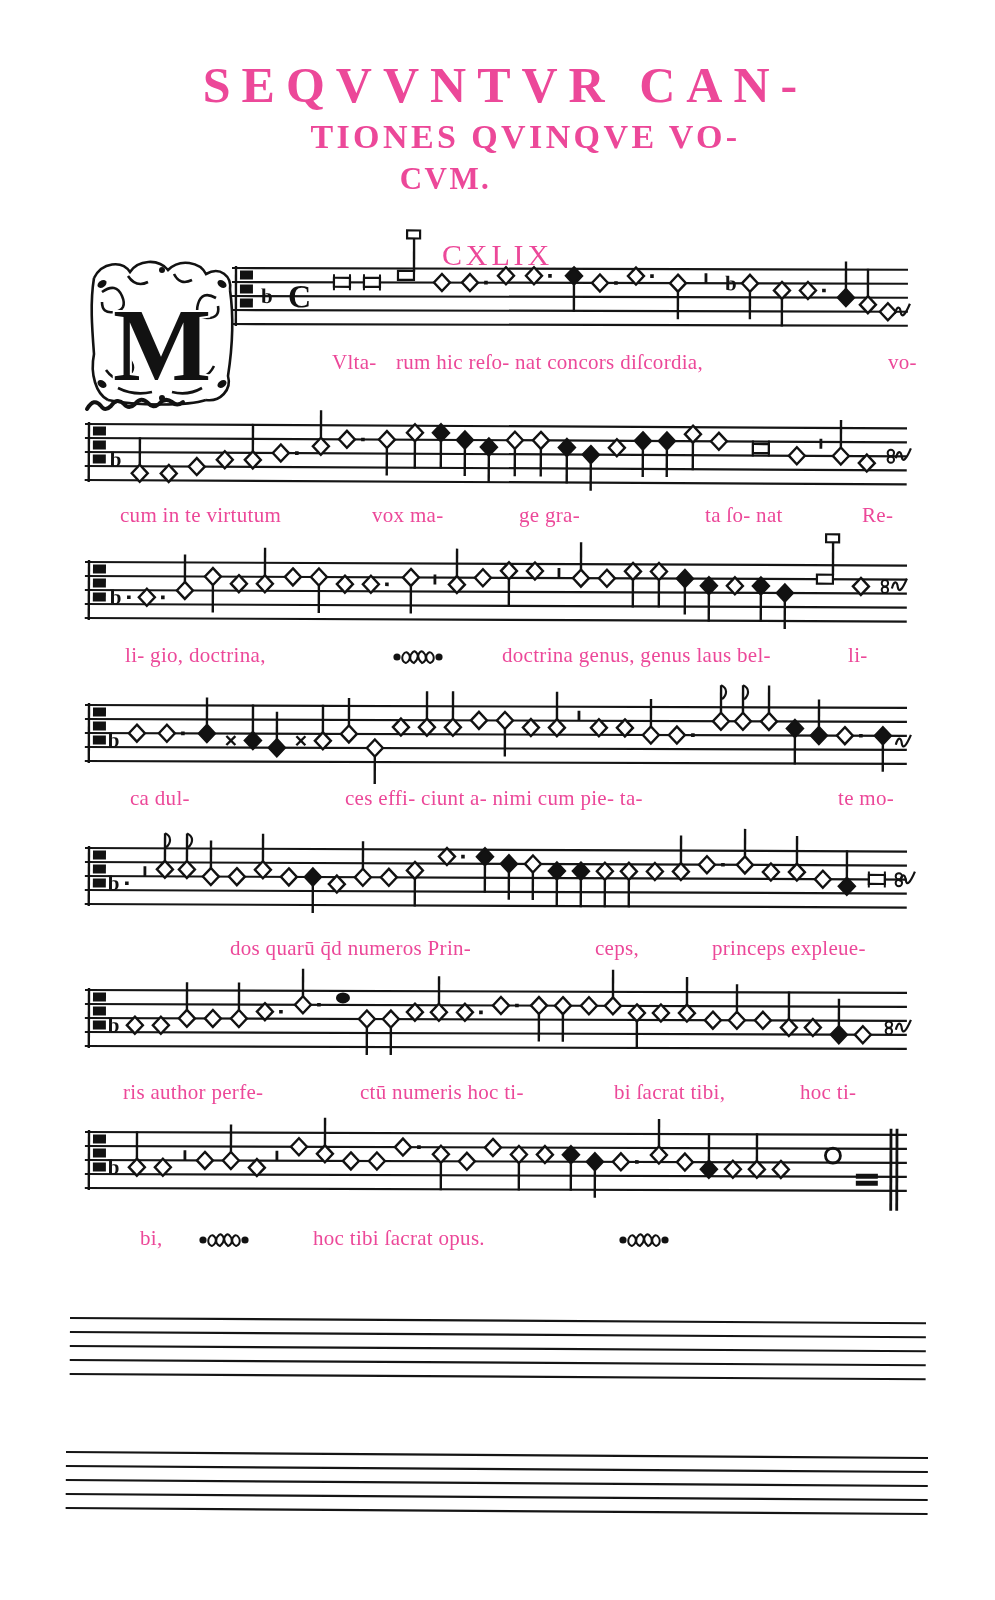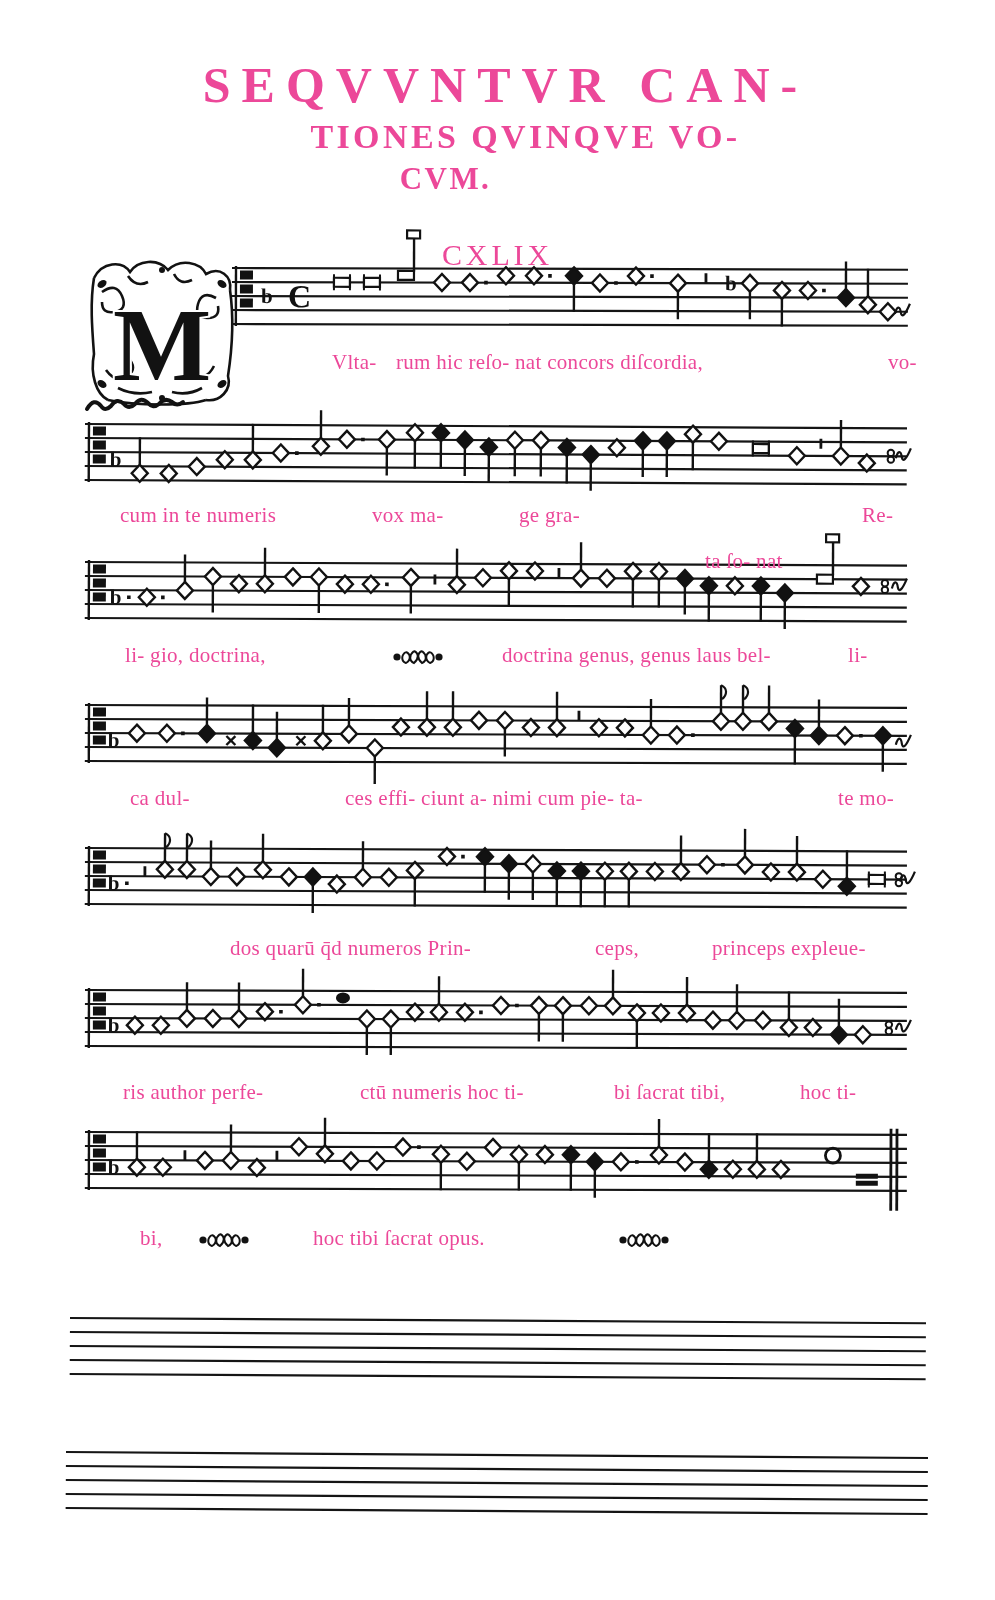--- a/index.html
+++ b/index.html
@@ -968,24 +968,24 @@
         <line x1="0" y1="54" x2="862" y2="54" stroke="#151515" stroke-width="2.2"></line>
         <line x1="0" y1="68" x2="862" y2="68" stroke="#151515" stroke-width="2.2"></line>
         <line x1="0" y1="82" x2="862" y2="82" stroke="#151515" stroke-width="2.2"></line>
         <line x1="0" y1="96" x2="862" y2="96" stroke="#151515" stroke-width="2.2"></line>
       </svg>
     </div>
   <div id="lyrics-layer">
       <div class="lyr" style="left: 332px; top: 352px; text-align: center;">Vlta-</div>
       <div class="lyr" style="left: 396px; top: 352px;">rum hic reſo- nat concors diſcordia,</div>
       <div class="lyr" style="left: 843px; top: 352px; margin-left: 45px;">vo-</div>
-      <div class="lyr" style="left: 120px; top: 505px;">cum in te numeris</div>
+      <div class="lyr" style="left: 120px; top: 505px;">cum in te virtutum</div>
       <div class="lyr" style="left: 372px; top: 505px;">vox ma-</div>
       <div class="lyr" style="left: 519px; top: 505px;">ge gra-</div>
-      <div class="lyr" style="left: 705px; top: 505px; margin-top: 46px;">ta ſo- nat</div>
+      <div class="lyr" style="left: 705px; top: 505px;">ta ſo- nat</div>
       <div class="lyr" style="left: 862px; top: 505px;">Re-</div>
       <div class="lyr" style="left: 125px; top: 645px;">li- gio, doctrina,</div>
       <div class="orn" style="left: 392px; top: 648px;">
         <svg width="52" height="18" viewBox="0 0 52 18">
           <circle cx="5" cy="9" r="3.6" fill="#121212"></circle>
           <circle cx="47" cy="9" r="3.6" fill="#121212"></circle>
           <path d="M14,4 c-5,3 -5,9 0,11 c5,-3 5,-9 0,-11 M22,3 c-5,4 -5,10 0,12 c5,-4 5,-10 0,-12 M30,3 c5,4 5,10 0,12 c-5,-4 -5,-10 0,-12 M38,4 c5,3 5,9 0,11 c-5,-3 -5,-9 0,-11" fill="none" stroke="#121212" stroke-width="2"></path>
         </svg>
       </div>
       <div class="lyr" style="left: 470px; top: 645px; margin-left: 32px;">doctrina genus, genus laus bel-</div>

